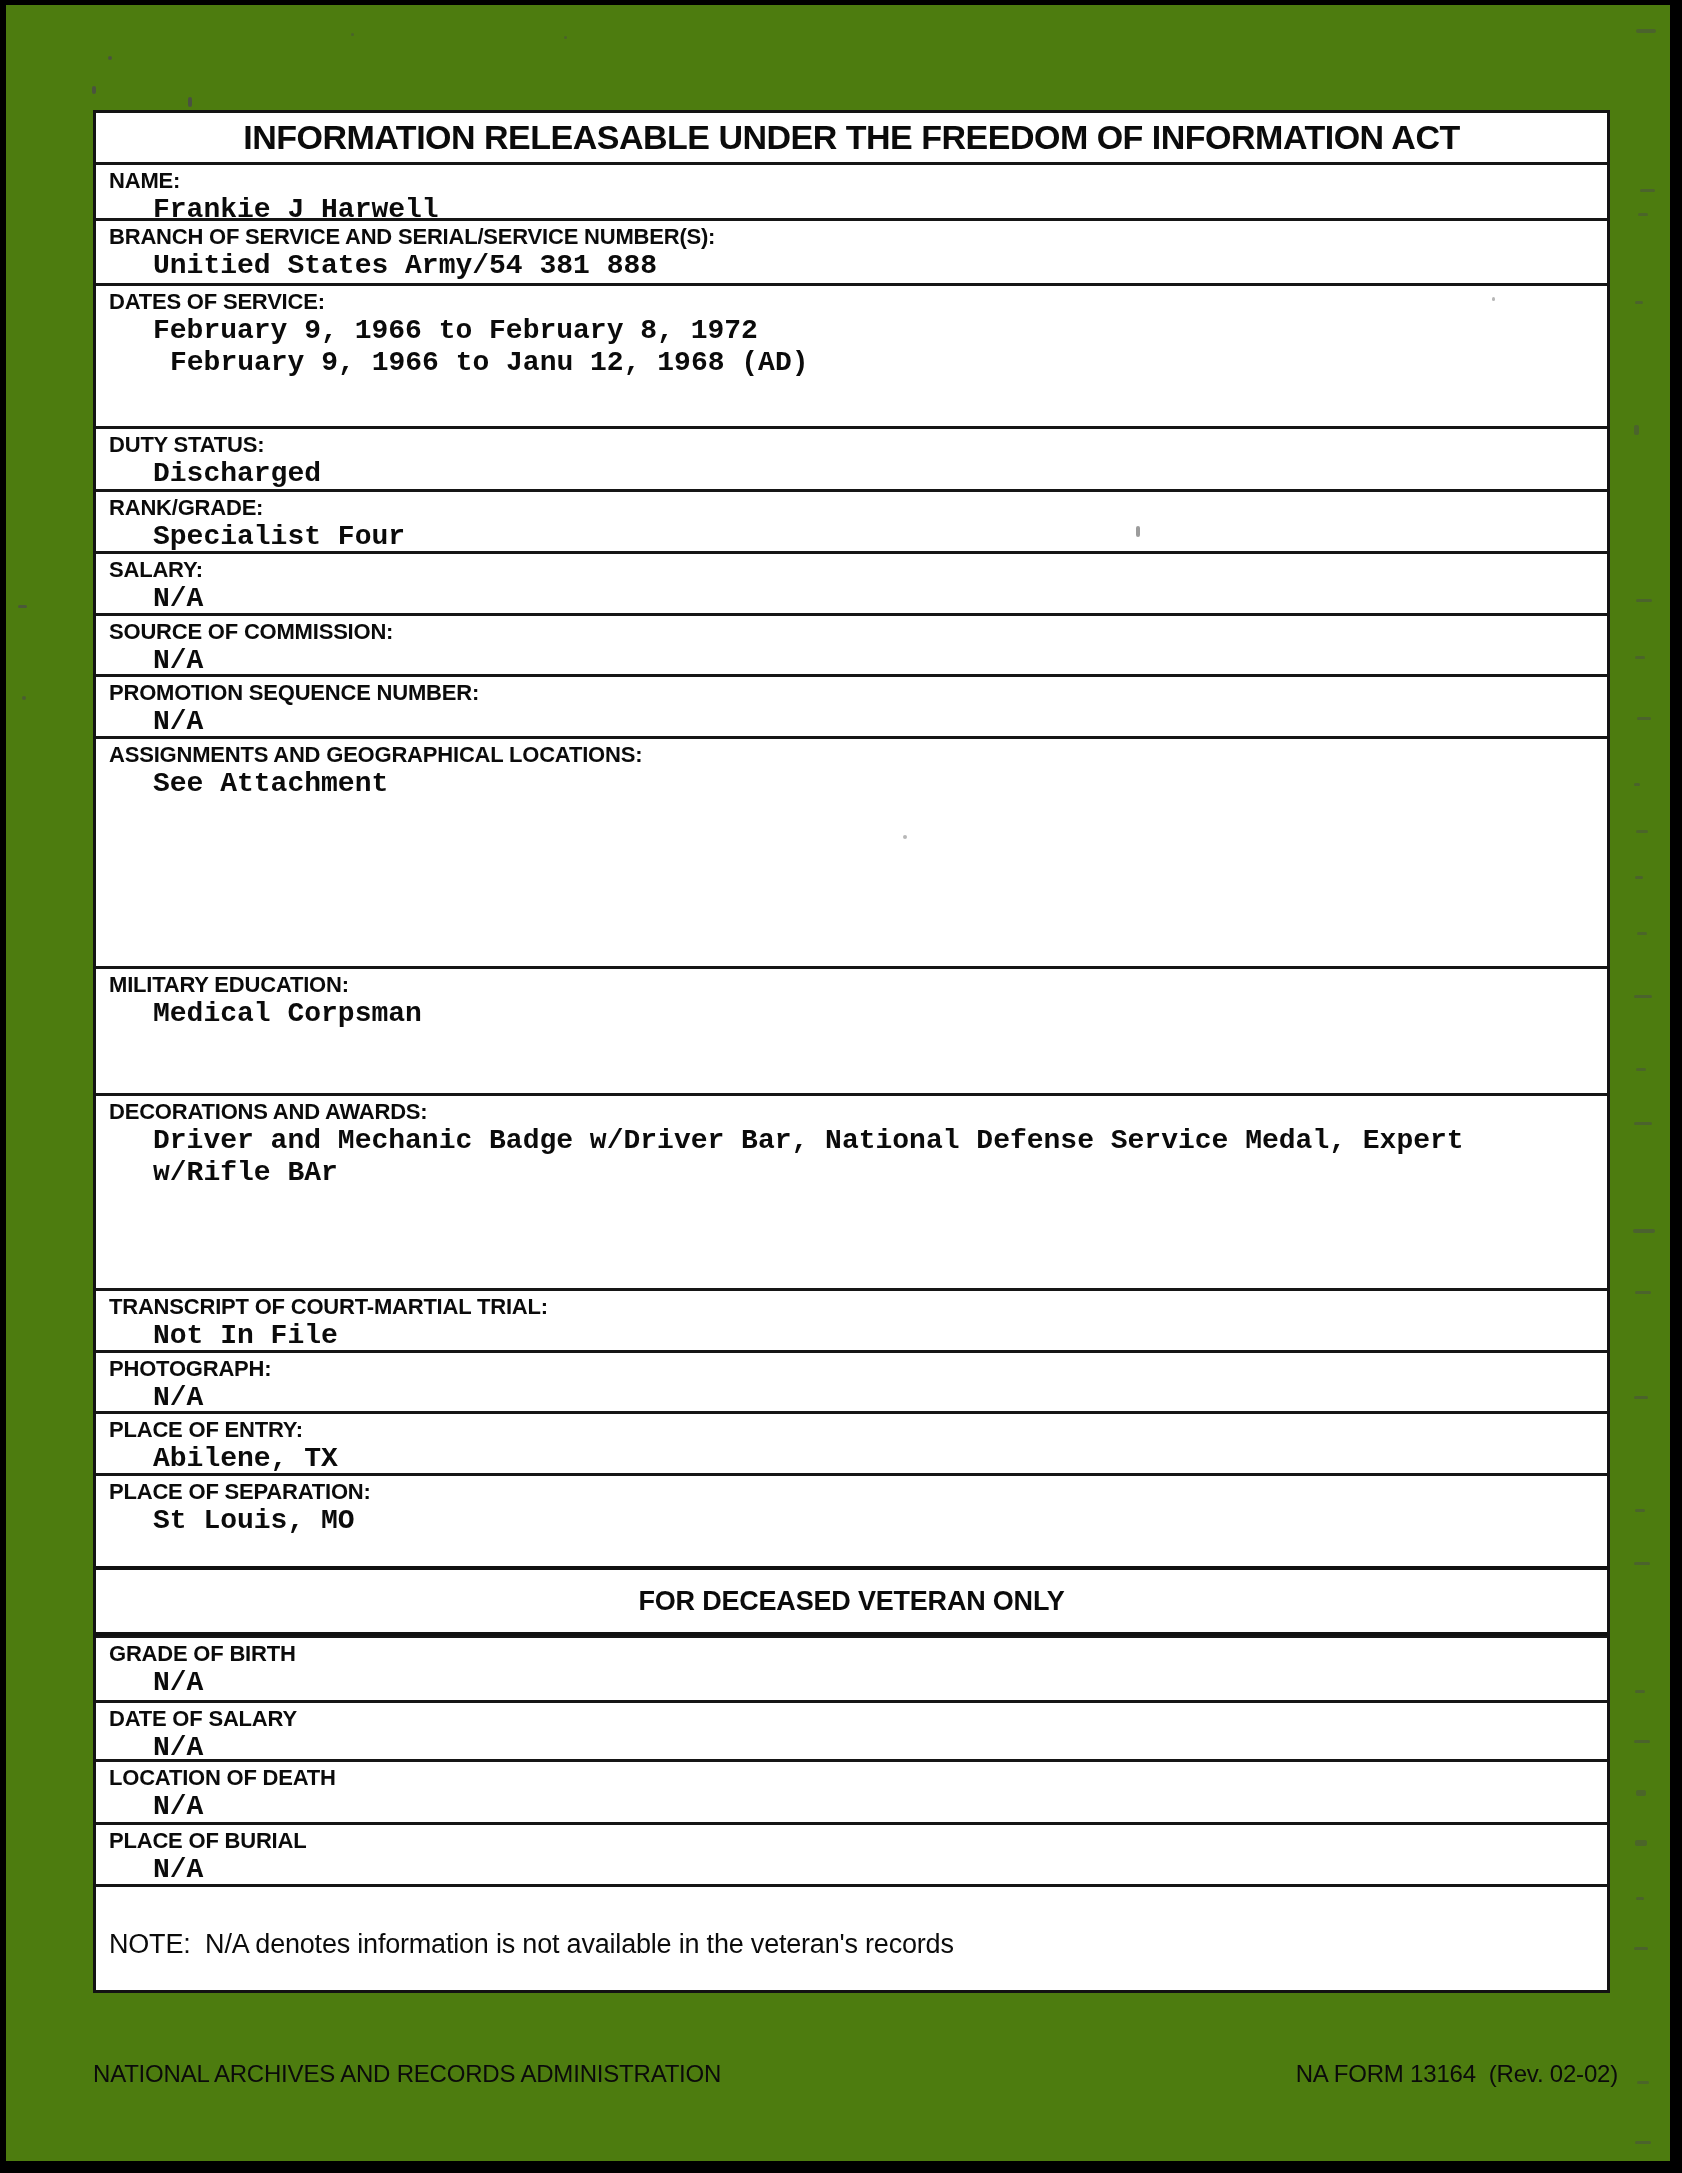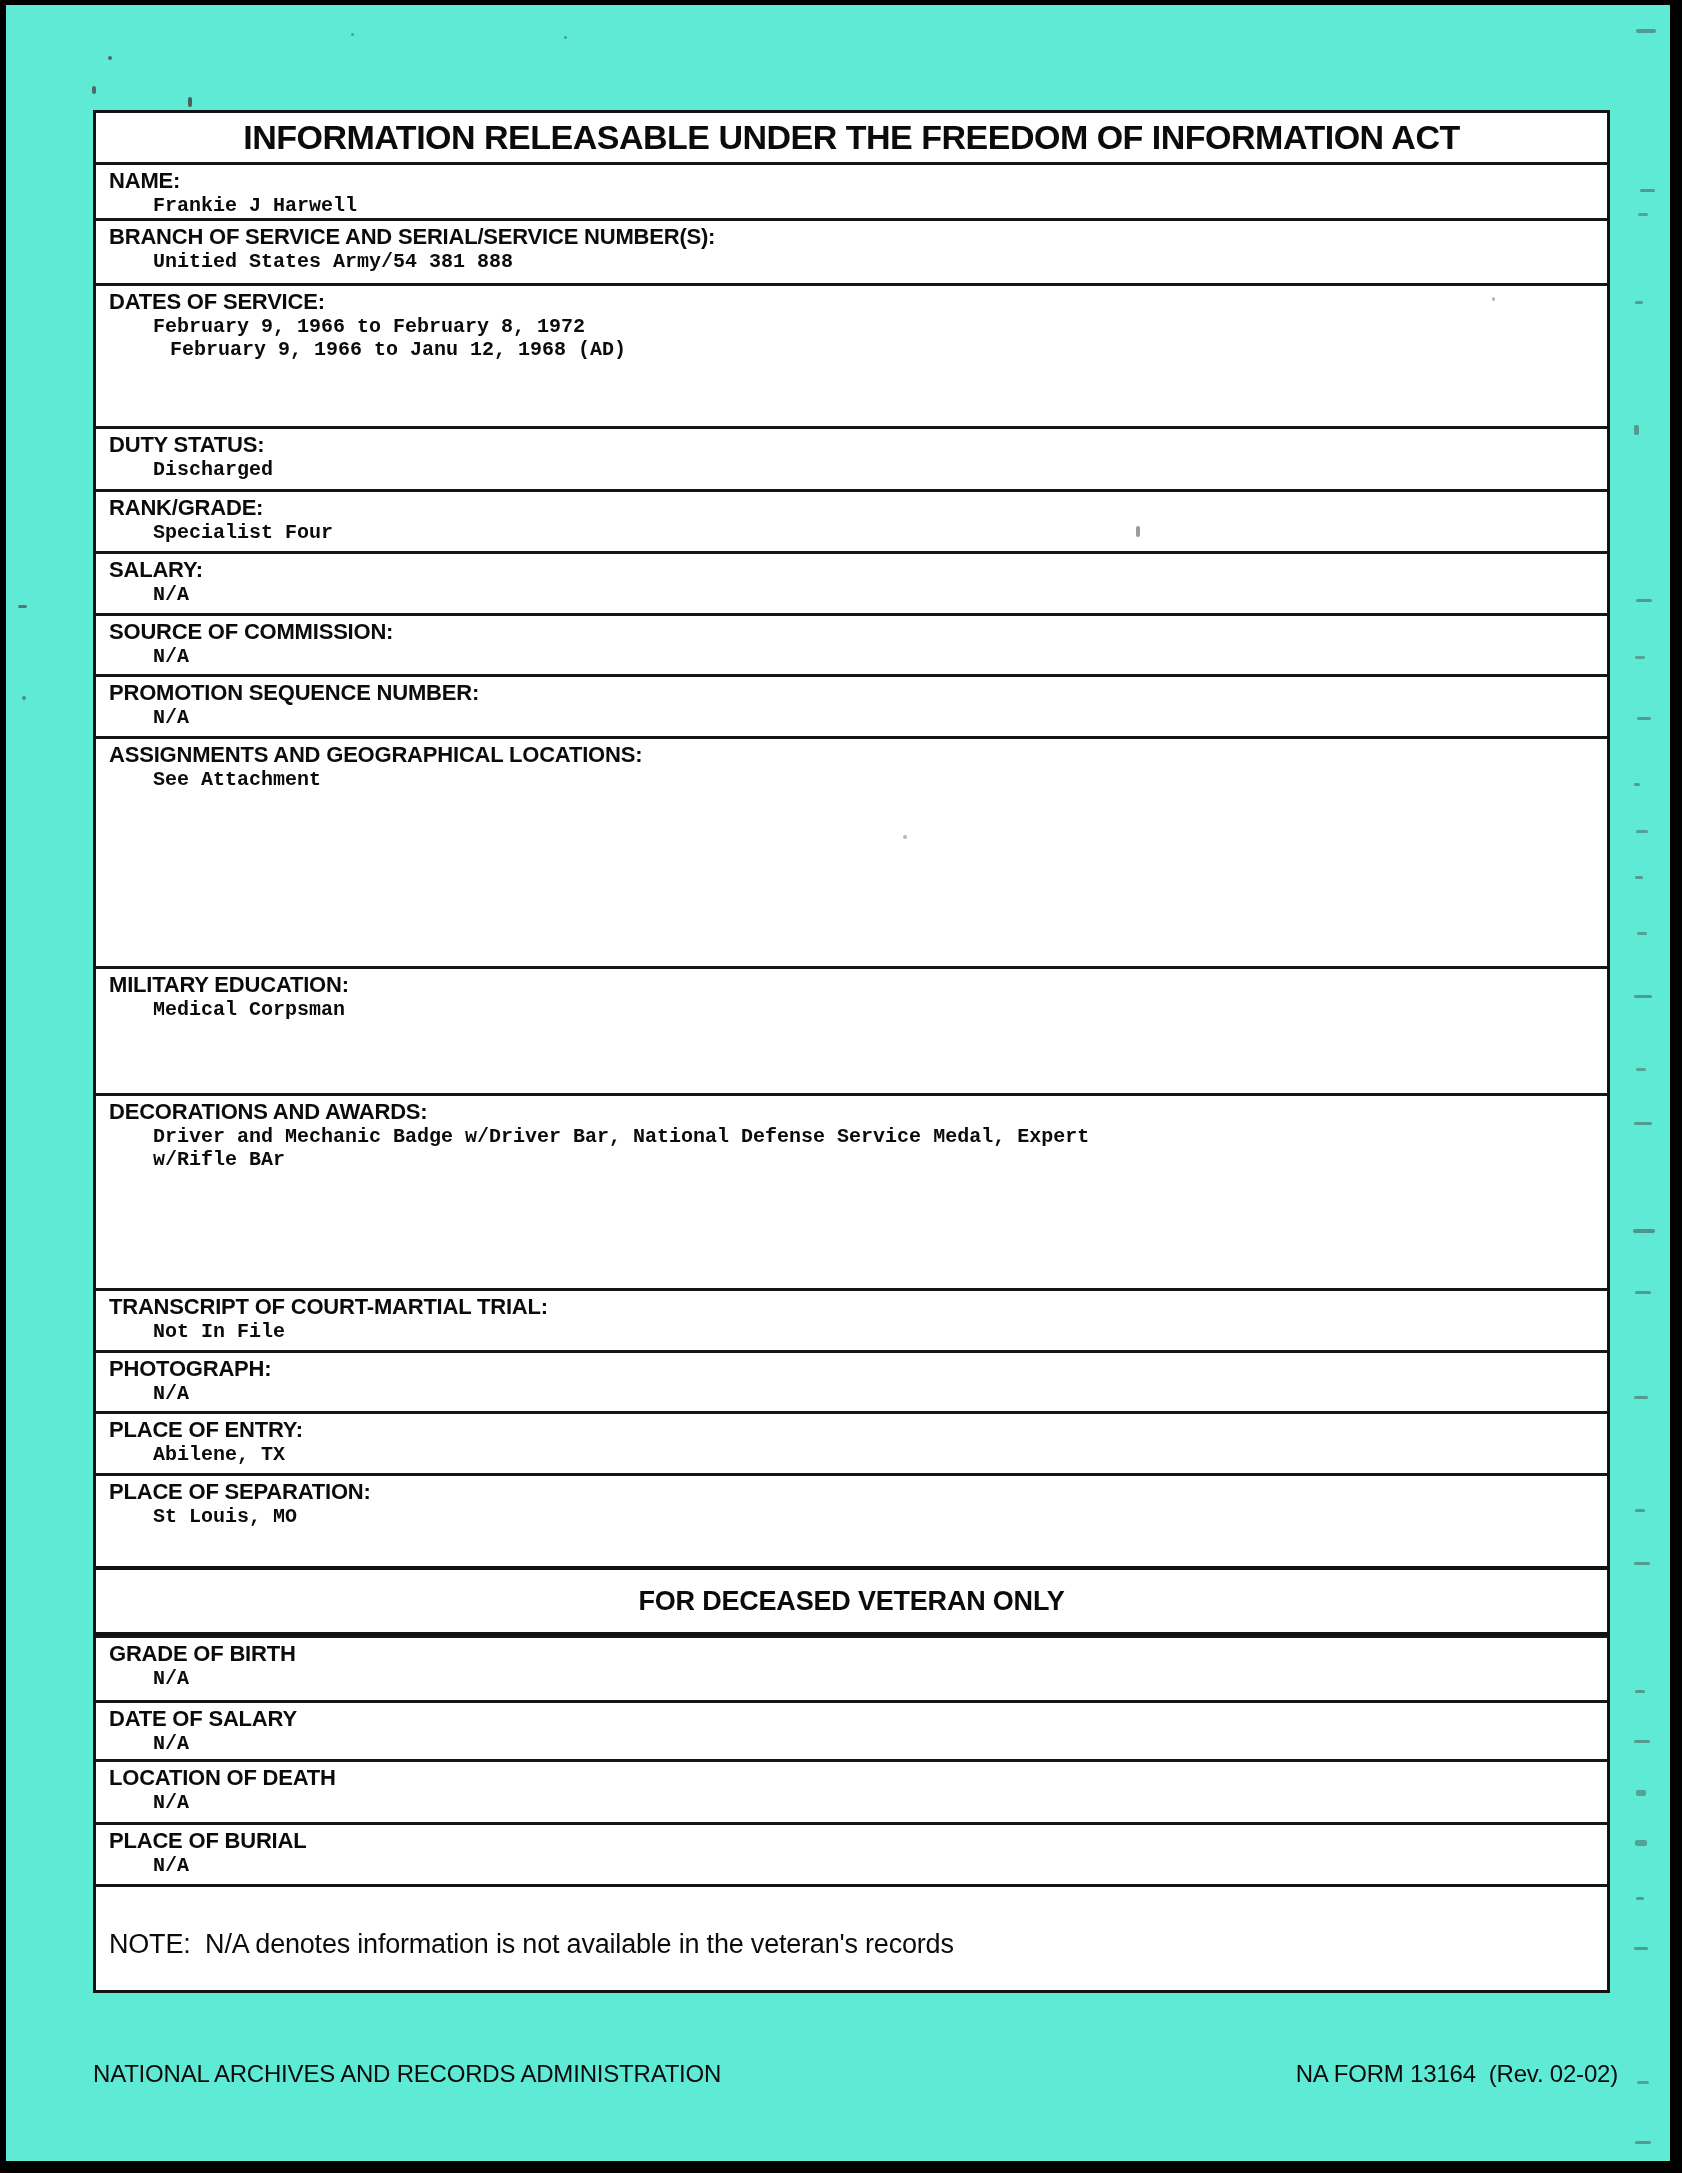--- a/index.html
+++ b/index.html
@@ -1,20 +1,20 @@
 <!DOCTYPE html>
 <html><head>
 <meta charset="utf-8">
 <style>
   html,body { margin:0; padding:0; background:#d8d8d8; }
   .page {
     position:relative;
     width:1682px; height:2173px;
     margin:0 auto;
-    background:#5eead4;
+    background:#4d7c0f;
     box-sizing:border-box;
     border-top:5px solid #000;
     border-left:6px solid #000;
     border-right:12px solid #000;
     border-bottom:12px solid #000;
     overflow:hidden;
     color:#0b0b0b;
     font-family:"Liberation Sans", sans-serif;
   }
   .form {
@@ -38,21 +38,21 @@
   .title {
     font-size:34px; font-weight:bold; letter-spacing:-0.5px;
     white-space:nowrap;
   }
   .label {
     font-weight:bold; font-size:22px; line-height:1.1; letter-spacing:-0.2px;
   }
   .value {
     font-family:"Liberation Mono","DejaVu Sans Mono",monospace;
     font-weight:700;
-    font-size:20px; line-height:1.05;
+    font-size:28px; line-height:1.05;
     padding-left:44px;
     white-space:pre;
     margin-top:2px;
   }
   .indent1 { margin-left:17px; }
   
   .r-name{height:56px} .r-branch{height:65px} .r-dates{height:143px}
   .r-duty{height:63px} .r-rank{height:62px} .r-salary{height:62px}
   .r-source{height:61px} .r-promo{height:62px} .r-assign{height:230px}
   .r-miledu{height:127px} .r-decor{height:195px} .r-transcript{height:62px}

